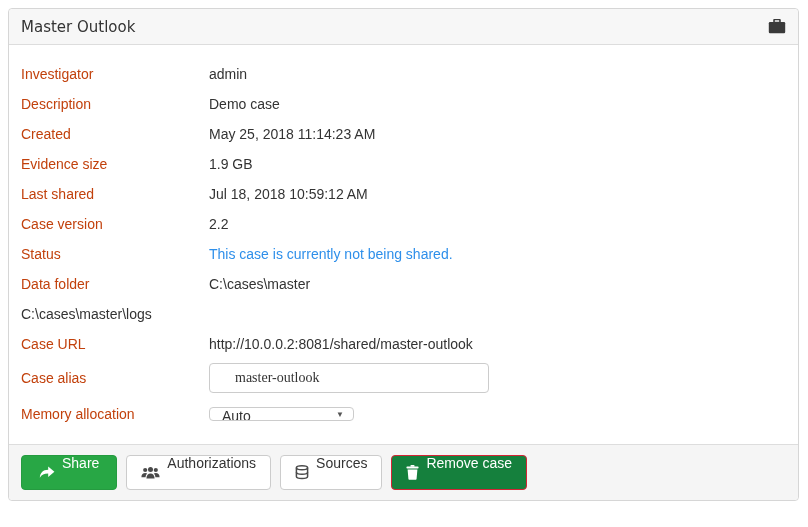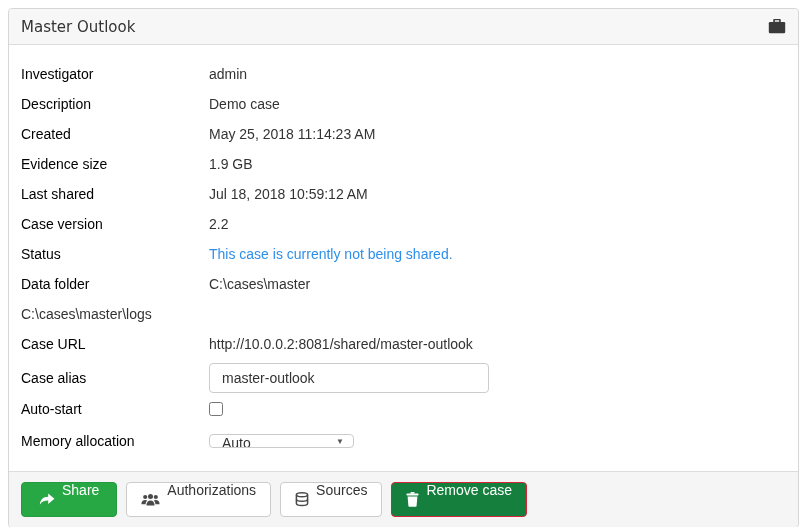--- a/index.html
+++ b/index.html
@@ -37,34 +37,34 @@
   .header-icon { display: flex; align-items: center; }
   .panel-body { padding: 14px 12px 15px 12px; background: #fff; }
   .row {
     display: flex;
     align-items: center;
     min-height: 30px;
   }
   .row .label {
     width: 188px;
     flex: 0 0 188px;
-    color: #000000;
+    color: #c2410c;
   }
   .row .value { color: #333; }
   .row .value.status-text { color: #2e8fea; }
   .row.input-row { margin-top: 4px; min-height: 30px; }
   .row.check-row { margin-top: 5px; min-height: 22px; }
   .row.select-row { margin-top: 6px; min-height: 30px; }
   .text-input {
     width: 280px;
     height: 30px;
     border: 1px solid #ccc;
     border-radius: 4px;
-    padding: 0 12px;
-    font-family: Liberation Sans, sans-serif;
+    padding: 0 25px;
+    font-family: Liberation Serif, serif;
     font-size: 14px;
     color: #333;
     outline: none;
     background: #fff;
   }
   .checkbox {
     width: 14px; height: 14px;
     margin: 0;
   }
   .select-wrap { position: relative; width: 145px; height: 14px; }
@@ -194,24 +194,20 @@
     <div class="row">
       <div class="label">Case URL</div>
       <div class="value">http://10.0.0.2:8081/shared/master-outlook</div>
     </div>
 
     <div class="row input-row">
       <div class="label">Case alias</div>
       <input type="text" class="text-input" value="master-outlook" style="">
     </div>
 
-    <div class="row check-row">
-      <div class="label">Auto-start</div>
-      <input type="checkbox" class="checkbox" style="">
-    </div>
 
     <div class="row select-row">
       <div class="label">Memory allocation</div>
       <div class="select-wrap">
         <select>
           <option>Auto</option>
         </select>
         <span class="caret">▼</span>
       </div>
     </div>

